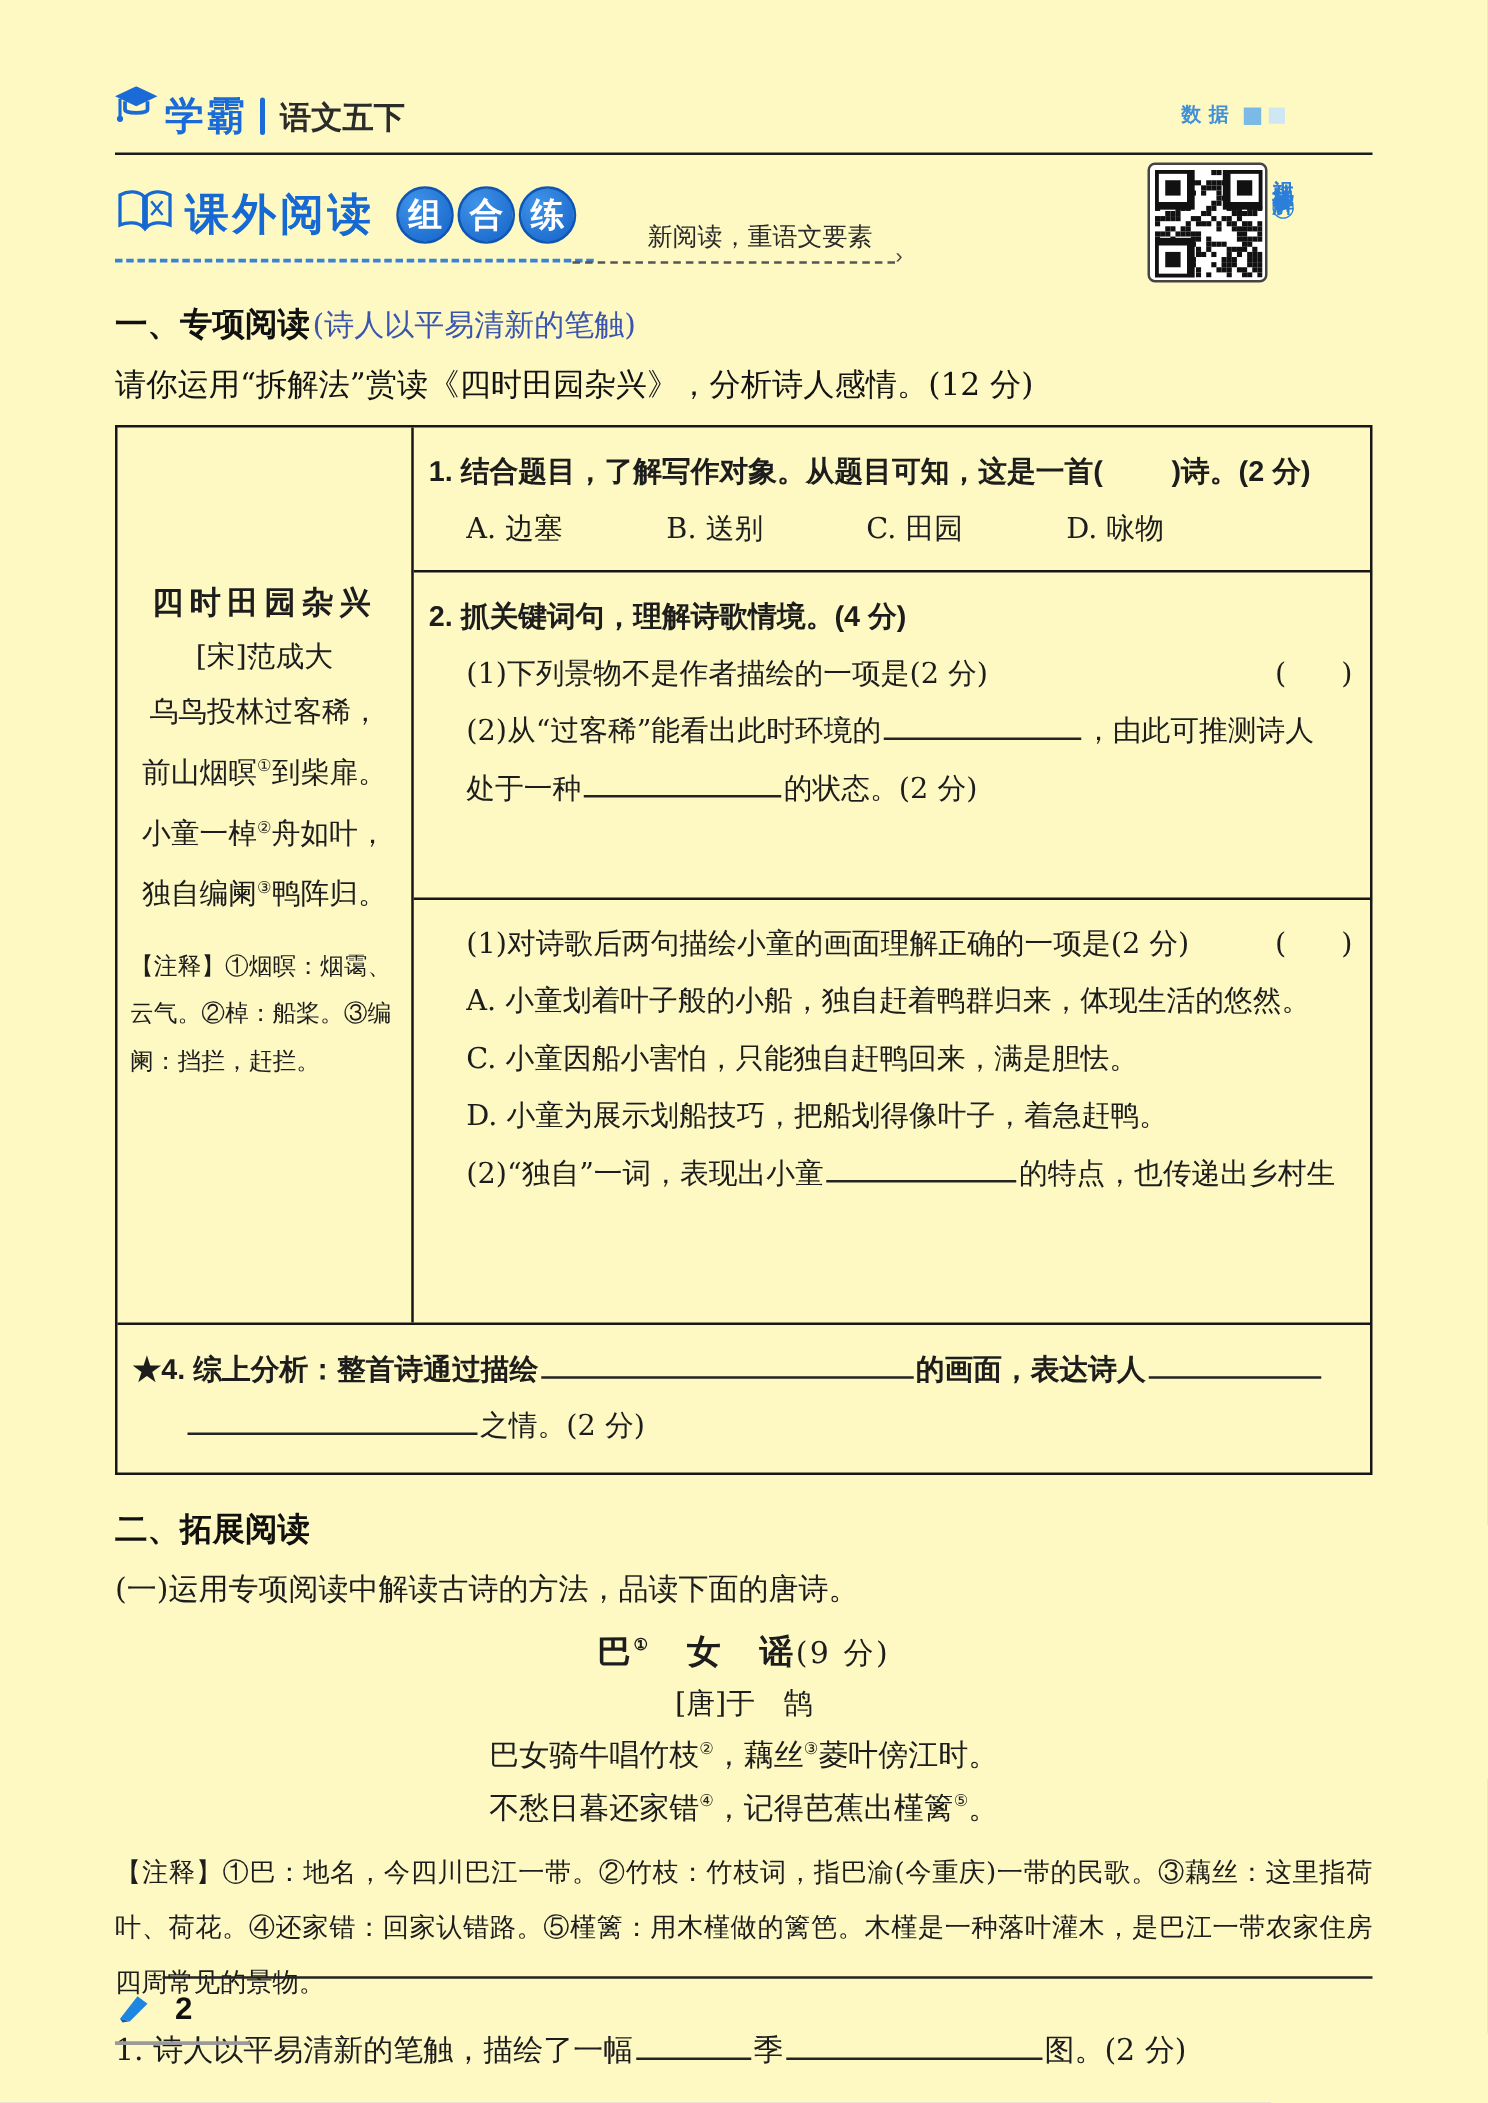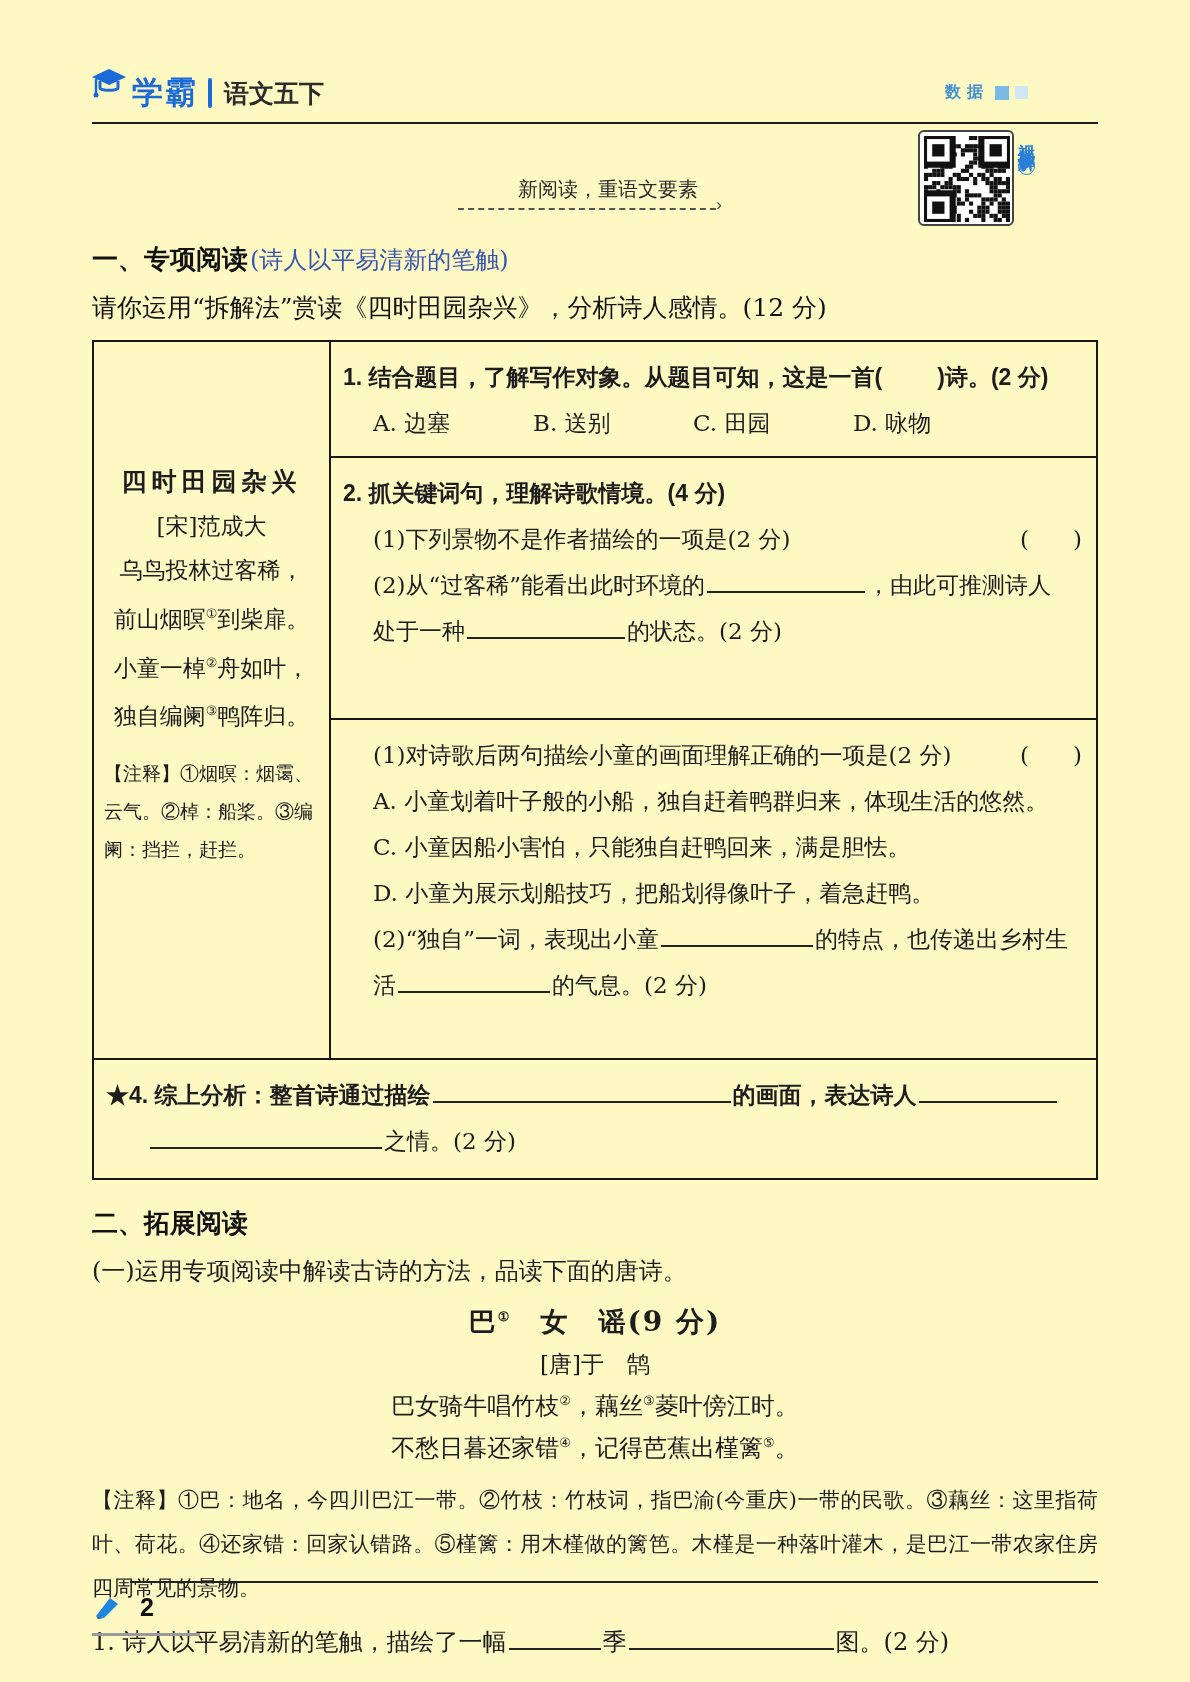--- a/index.html
+++ b/index.html
@@ -84,21 +84,21 @@
 
   .blank { display:inline-block; border-bottom:2px solid #242424; height:1.05em; margin:0 2px; vertical-align:baseline; }
   .gap { display:inline-block; height:1em; vertical-align:baseline; }
   sup { font-size:13px; }
 
   
   .s2-head { margin-top:26px; font-size:26px; font-weight:bold; color:#111; }
   .s2-sub { margin-top:14px; font-size:24px; font-family:"DejaVu Serif", serif; }
   .poem2 { text-align:center; font-family:"DejaVu Serif", serif; }
   .poem2-title { margin-top:16px; font-size:27px; font-weight:bold; letter-spacing:2px; }
-  .poem2-score { font-size:28px; font-weight:bold; }
+  .poem2-score { font-size:24px; font-weight:normal; }
   .poem2-author { margin-top:8px; font-size:23px; }
   .poem2-line { margin-top:10px; font-size:24px; }
   .notes2 { margin-top:14px; font-size:21px; line-height:44px; text-align:justify; font-family:"DejaVu Serif", serif; }
   .task { margin-top:8px; font-size:24px; line-height:48px; font-family:"DejaVu Serif", serif; }
 
   
   .footer { position:absolute; left:92px; right:92px; bottom:58px; }
   .footer-rule { border:none; border-top:2.5px solid #222; margin:0 0 0 38px; }
   .pageno-row { display:flex; align-items:flex-end; margin-top:10px; }
   .pen-icon { margin-right:14px; }
@@ -126,20 +126,35 @@
       <span class="logo-subject">语文五下</span>
       <span class="corner-mark">
         <span class="cm-text">数据</span>
         <span class="cm-sq1"></span>
         <span class="cm-sq2"></span>
       </span>
     </div>
     <hr class="header-rule">
 
     <div class="banner">
+      <span class="banner-left">
+        <span class="book-icon">
+          <svg width="44" height="34" viewBox="0 0 44 34">
+            <path d="M2 4 C9 0 17 1 21 5 V30 C17 26 9 25 2 28 Z" fill="none" stroke="#1668d2" stroke-width="2.6"></path>
+            <path d="M42 4 C35 0 27 1 23 5 V30 C27 26 35 25 42 28 Z" fill="none" stroke="#1668d2" stroke-width="2.6"></path>
+            <path d="M27 9 l9 11 M36 9 l-9 11" stroke="#1668d2" stroke-width="2"></path>
+          </svg>
+        </span>
+        <span class="banner-title">课外阅读</span>
+        <span class="badges">
+            <span>组</span>
+            <span>合</span>
+            <span>练</span>
+          </span>
+      </span>
       <span class="tagline-wrap">
         <span class="tagline">新阅读，重语文要素</span>
         <span class="tagline-arrow">›</span>
       </span>
     </div>
 
     <div class="sec-head-row">
       <span class="sec-head">一、专项阅读</span><span class="sec-head-note">(诗人以平易清新的笔触)</span>
     </div>
     <div class="intro">请你运用“拆解法”赏读《四时田园杂兴》，分析诗人感情。(12 分)</div>
@@ -178,21 +193,20 @@
             <div class="q-sub-flex">
               <span>(1)对诗歌后两句描绘小童的画面理解正确的一项是(2 分)</span>
               <span><span>(</span><span class="gap" style="width: 44px;"></span><span>)</span></span>
             </div>
             <div class="opt-lines">
                 <span>A. 小童划着叶子般的小船，独自赶着鸭群归来，体现生活的悠然。</span>
                 <span>C. 小童因船小害怕，只能独自赶鸭回来，满是胆怯。</span>
                 <span>D. 小童为展示划船技巧，把船划得像叶子，着急赶鸭。</span>
               </div>
             <div class="q-sub"><span>(2)“独自”一词，表现出小童</span><span class="blank" style="width: 152px;"></span><span>的特点，也传递出乡村生</span></div>
-            <div class="q-sub"><span>活</span><span class="blank" style="width: 152px;"></span><span>的气息。(2 分)</span></div>
           </div>
         </div>
       </div>
       <div class="q4-row">
         <div class="q4-l1"><span>★4. 综上分析：整首诗通过描绘</span><span class="blank" style="width: 298px;"></span><span>的画面，表达诗人</span><span class="blank" style="width: 138px;"></span></div>
         <div class="q4-l2"><span class="blank" style="width: 232px;"></span><span>之情。(2 分)</span></div>
       </div>
     </div>
 
     <div class="s2-head">二、拓展阅读</div>

